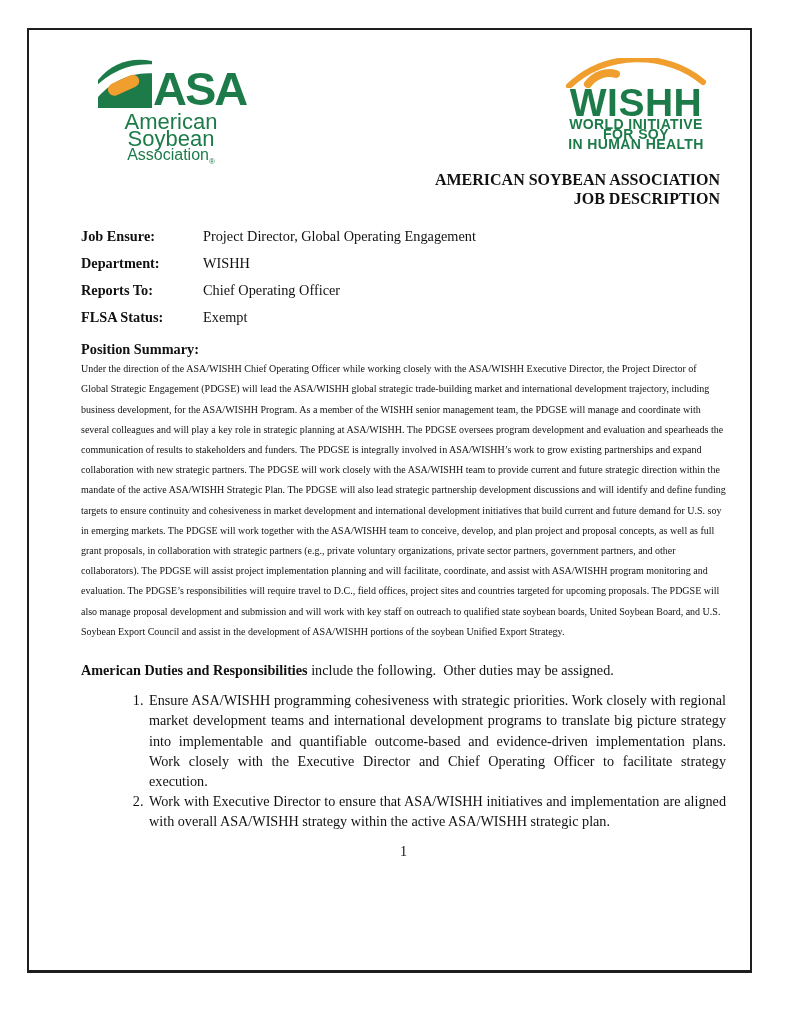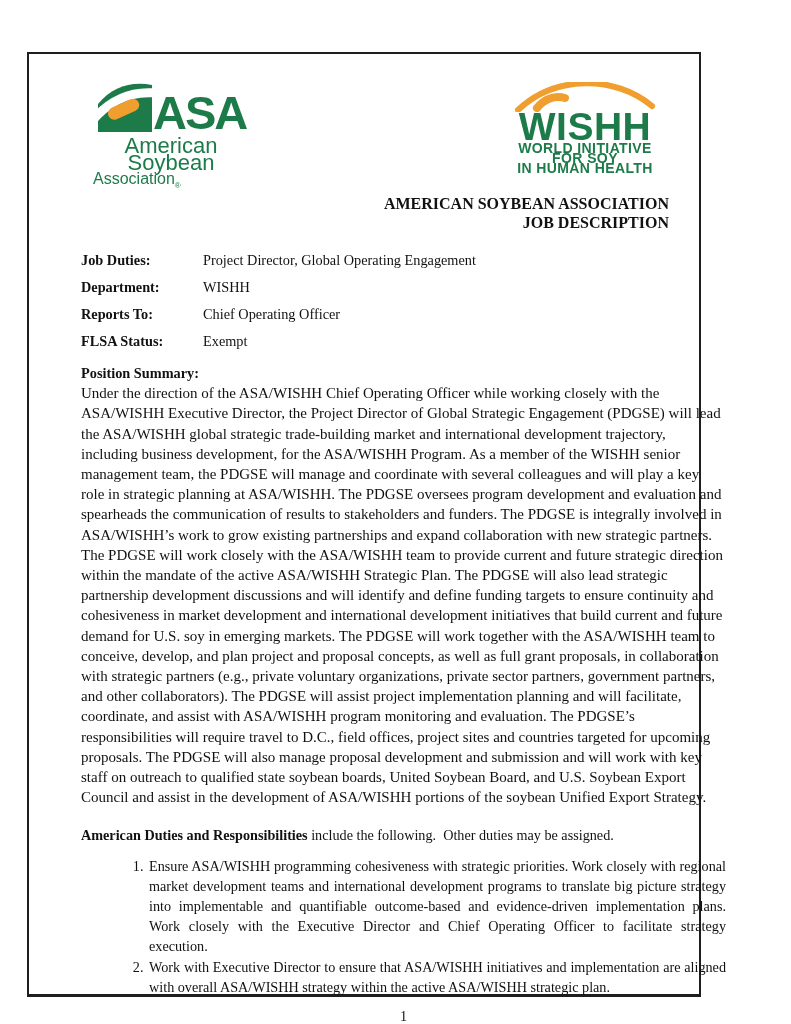--- a/index.html
+++ b/index.html
@@ -9,51 +9,51 @@
     --ink:#111111;
   }
   *{ box-sizing:border-box; margin:0; padding:0; }
   html,body{ background:#ffffff; }
   body{
     width:791px; height:1024px; position:relative;
     font-family:"Liberation Serif","DejaVu Serif",serif;
     color:var(--ink);
   }
   .frame{
-    position:absolute; left:27px; top:52px; width:674px; height:945px;
+    position:absolute; left:27px; top:28px; width:725px; height:945px;
     border:2px solid var(--frame); border-bottom-width:3px;
     background:#ffffff;
   }
   .content{ padding:28px 30px 0 52px; }
 
   
   .logos{ display:flex; justify-content:space-between; align-items:flex-start; height:96px; }
   .asa{ margin-left:12px; font-family:"Liberation Sans","DejaVu Sans",sans-serif; color:var(--green); width:156px; }
   .asa-top{ display:flex; align-items:flex-end; }
   .asa-word{ font-weight:bold; font-size:47px; line-height:0.92; letter-spacing:-2px; }
   .asa-sub{ text-align:center; font-size:22px; line-height:17px; margin-top:3px; }
-  .asa-sub2{ font-size:16px; line-height:15px; }
+  .asa-sub2{ text-align:center; font-size:16px; line-height:15px; }
   .reg{ font-size:8px; vertical-align:sub; }
 
   .wishh{ margin-right:8px; width:152px; text-align:center; font-family:"Liberation Sans","DejaVu Sans",sans-serif; color:var(--green); }
   .wishh-word{ font-weight:bold; font-size:39px; line-height:0.85; letter-spacing:0.5px; }
   .wishh-tag{ font-size:14px; font-weight:bold; letter-spacing:0.4px; line-height:10px; }
   .wishh-arcs{ display:block; margin:0 auto -2px auto; }
 
   
   .doc-title{ text-align:right; font-weight:bold; font-size:16px; line-height:19px; margin-top:16px; }
 
   
   .fields{ margin-top:18px; font-size:14.3px; }
   .field-row{ line-height:20px; margin-bottom:7px; }
   .field-label{ display:inline-block; width:122px; font-weight:bold; }
 
   
   .ps-head{ font-weight:bold; font-size:14.3px; line-height:20.2px; margin-top:12px; }
-  .ps-body{ font-size:15px; line-height:20.2px; width:645px; }
+  .ps-body{ font-size:10px; line-height:20.2px; width:645px; }
   .duties-lead{ font-size:14.2px; line-height:20.2px; margin-top:18px; width:645px; }
   .duties-lead .b{ font-weight:bold; }
   .duties-lead .pre{ white-space:pre-wrap; }
   ol.duties{ margin-top:10px; padding-left:66px; width:645px; }
   ol.duties li{ font-size:14.2px; line-height:20.2px; text-align:justify; padding-left:2px; }
   .pageno{ text-align:center; font-size:14.2px; margin-top:11px; width:645px; }
 </style>
 </head>
 <body>
 
@@ -86,21 +86,21 @@
         </div>
       </div>
 
       <div class="doc-title">
         <div>AMERICAN SOYBEAN ASSOCIATION</div>
         <div>JOB DESCRIPTION</div>
       </div>
 
       <div class="fields">
         <div class="field-row">
-          <span class="field-label">Job Duties:</span><span class="field-value">Project Director, Global Operating Engagement</span>
+          <span class="field-label">Job Ensure:</span><span class="field-value">Project Director, Global Operating Engagement</span>
         </div>
         <div class="field-row">
           <span class="field-label">Department:</span><span class="field-value">WISHH</span>
         </div>
         <div class="field-row">
           <span class="field-label">Reports To:</span><span class="field-value">Chief Operating Officer</span>
         </div>
         <div class="field-row">
           <span class="field-label">FLSA Status:</span><span class="field-value">Exempt</span>
         </div>

